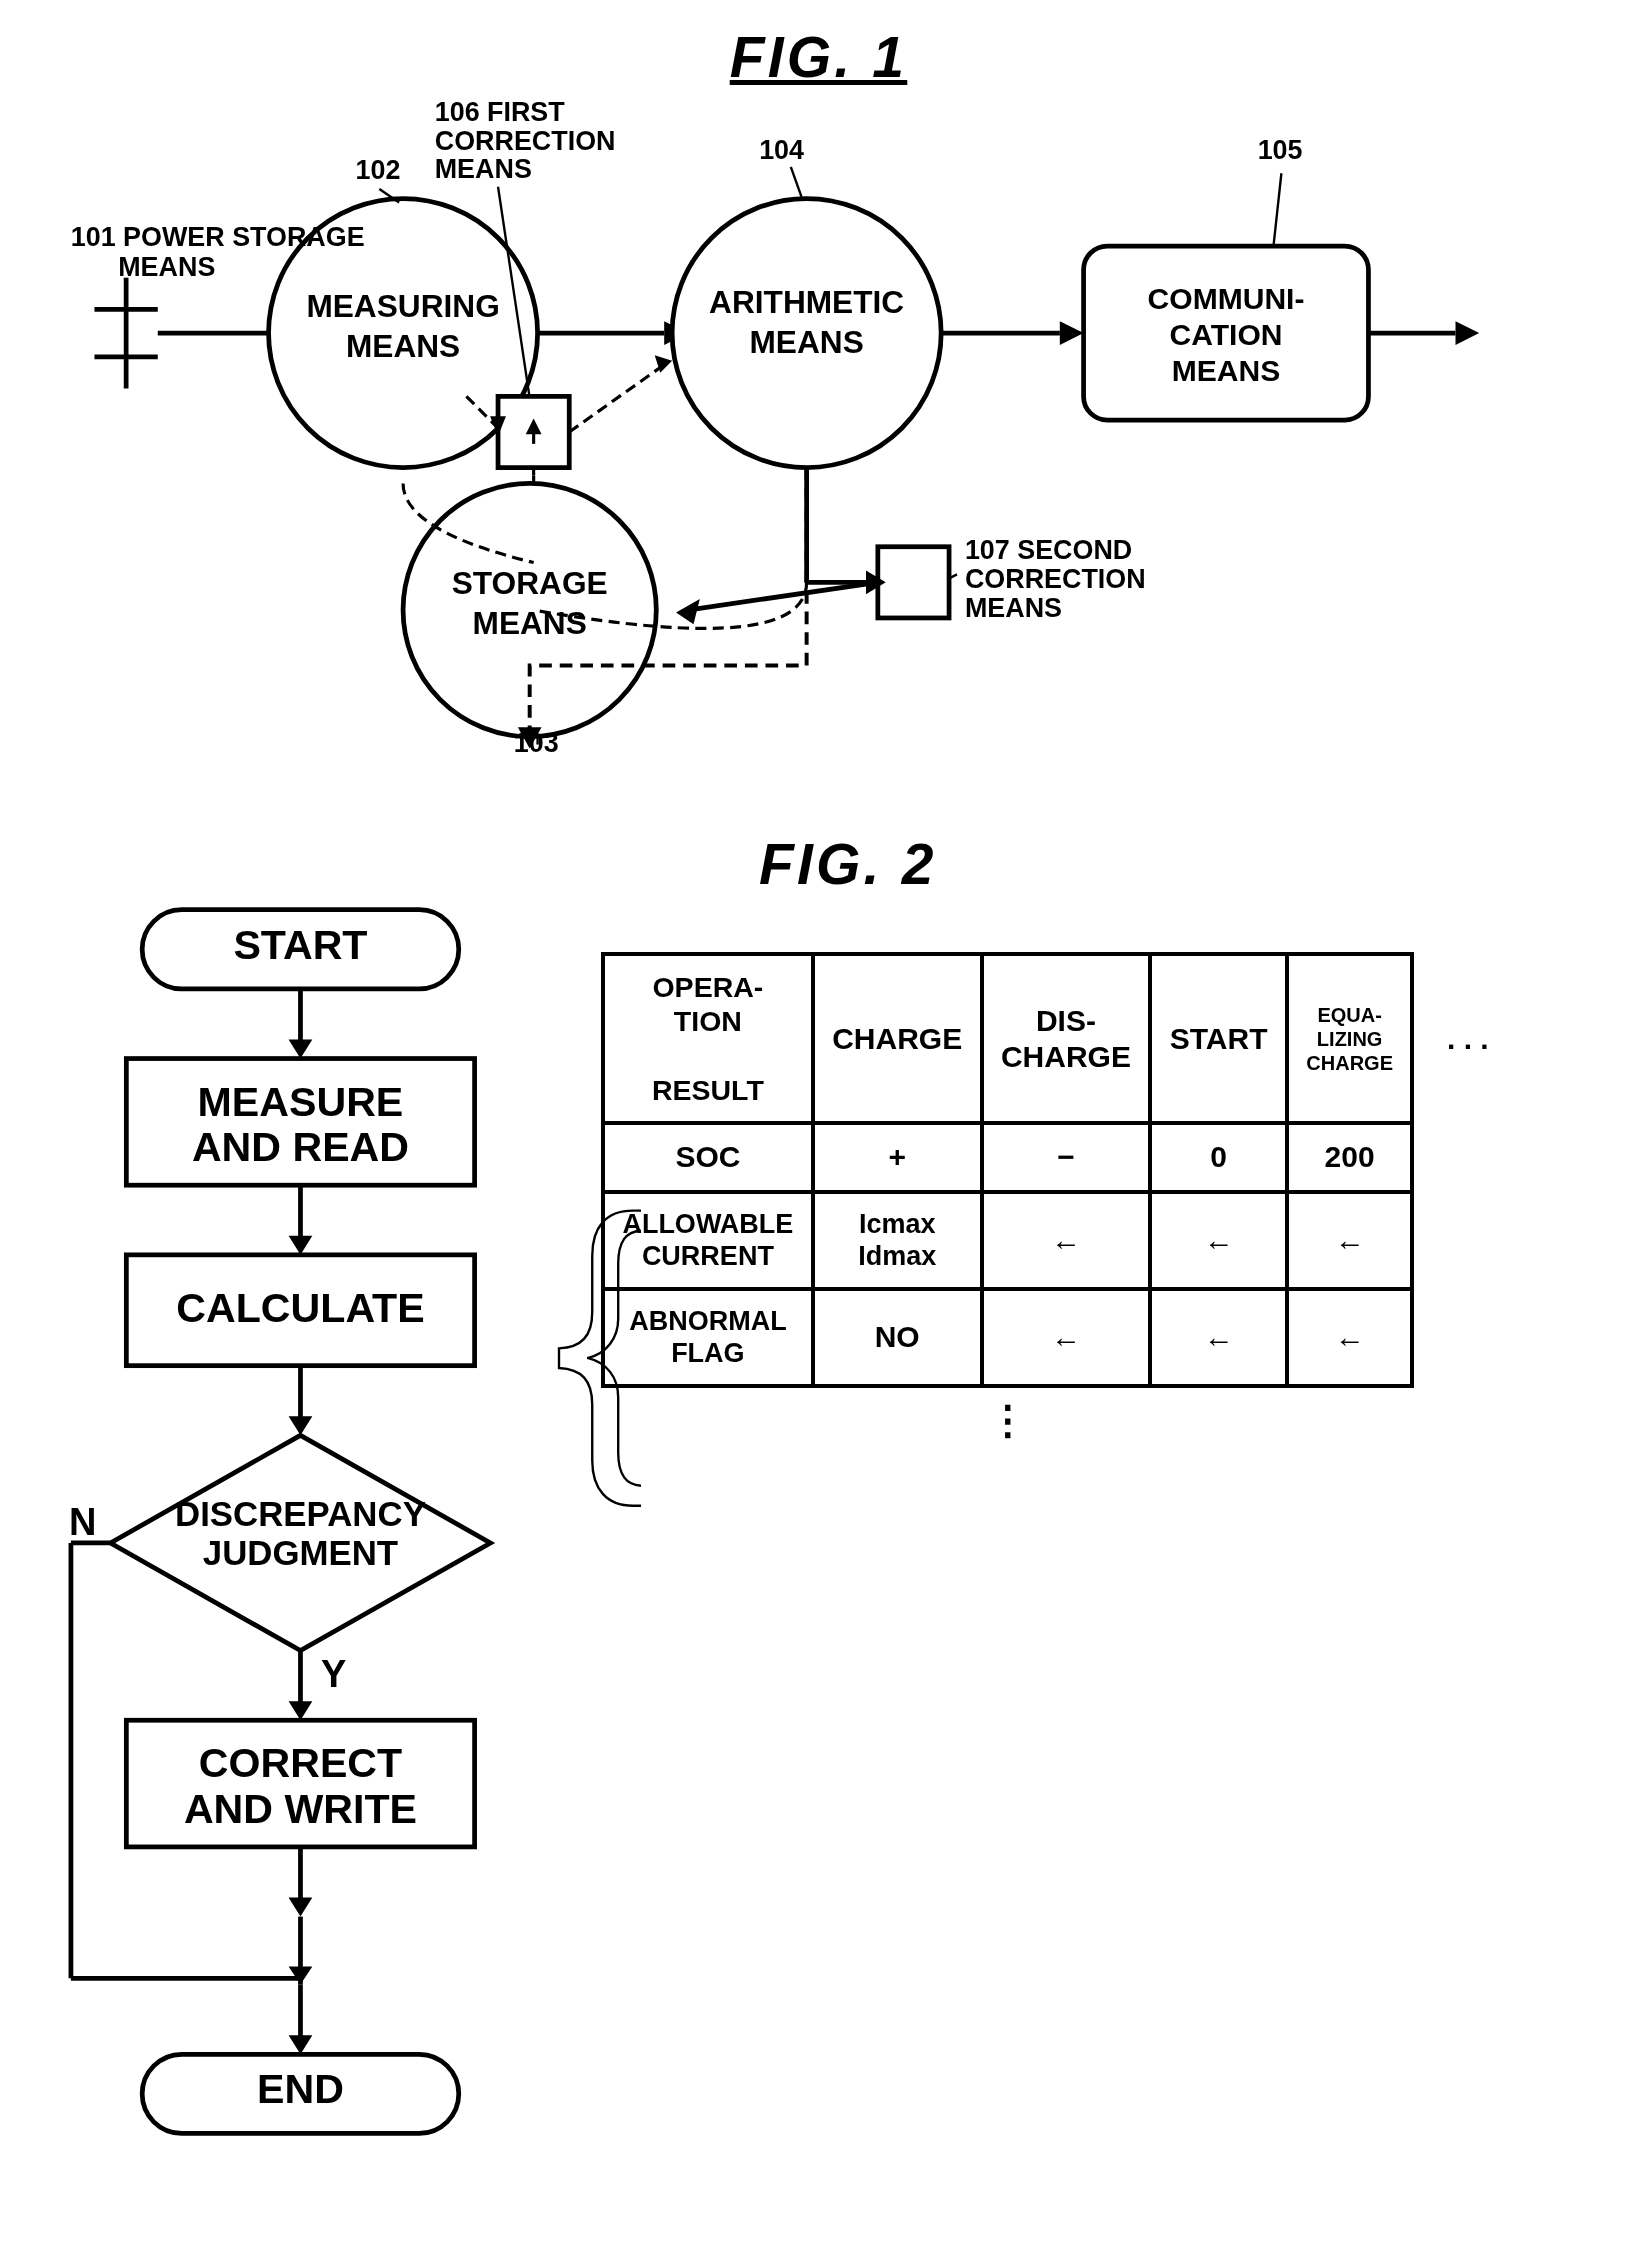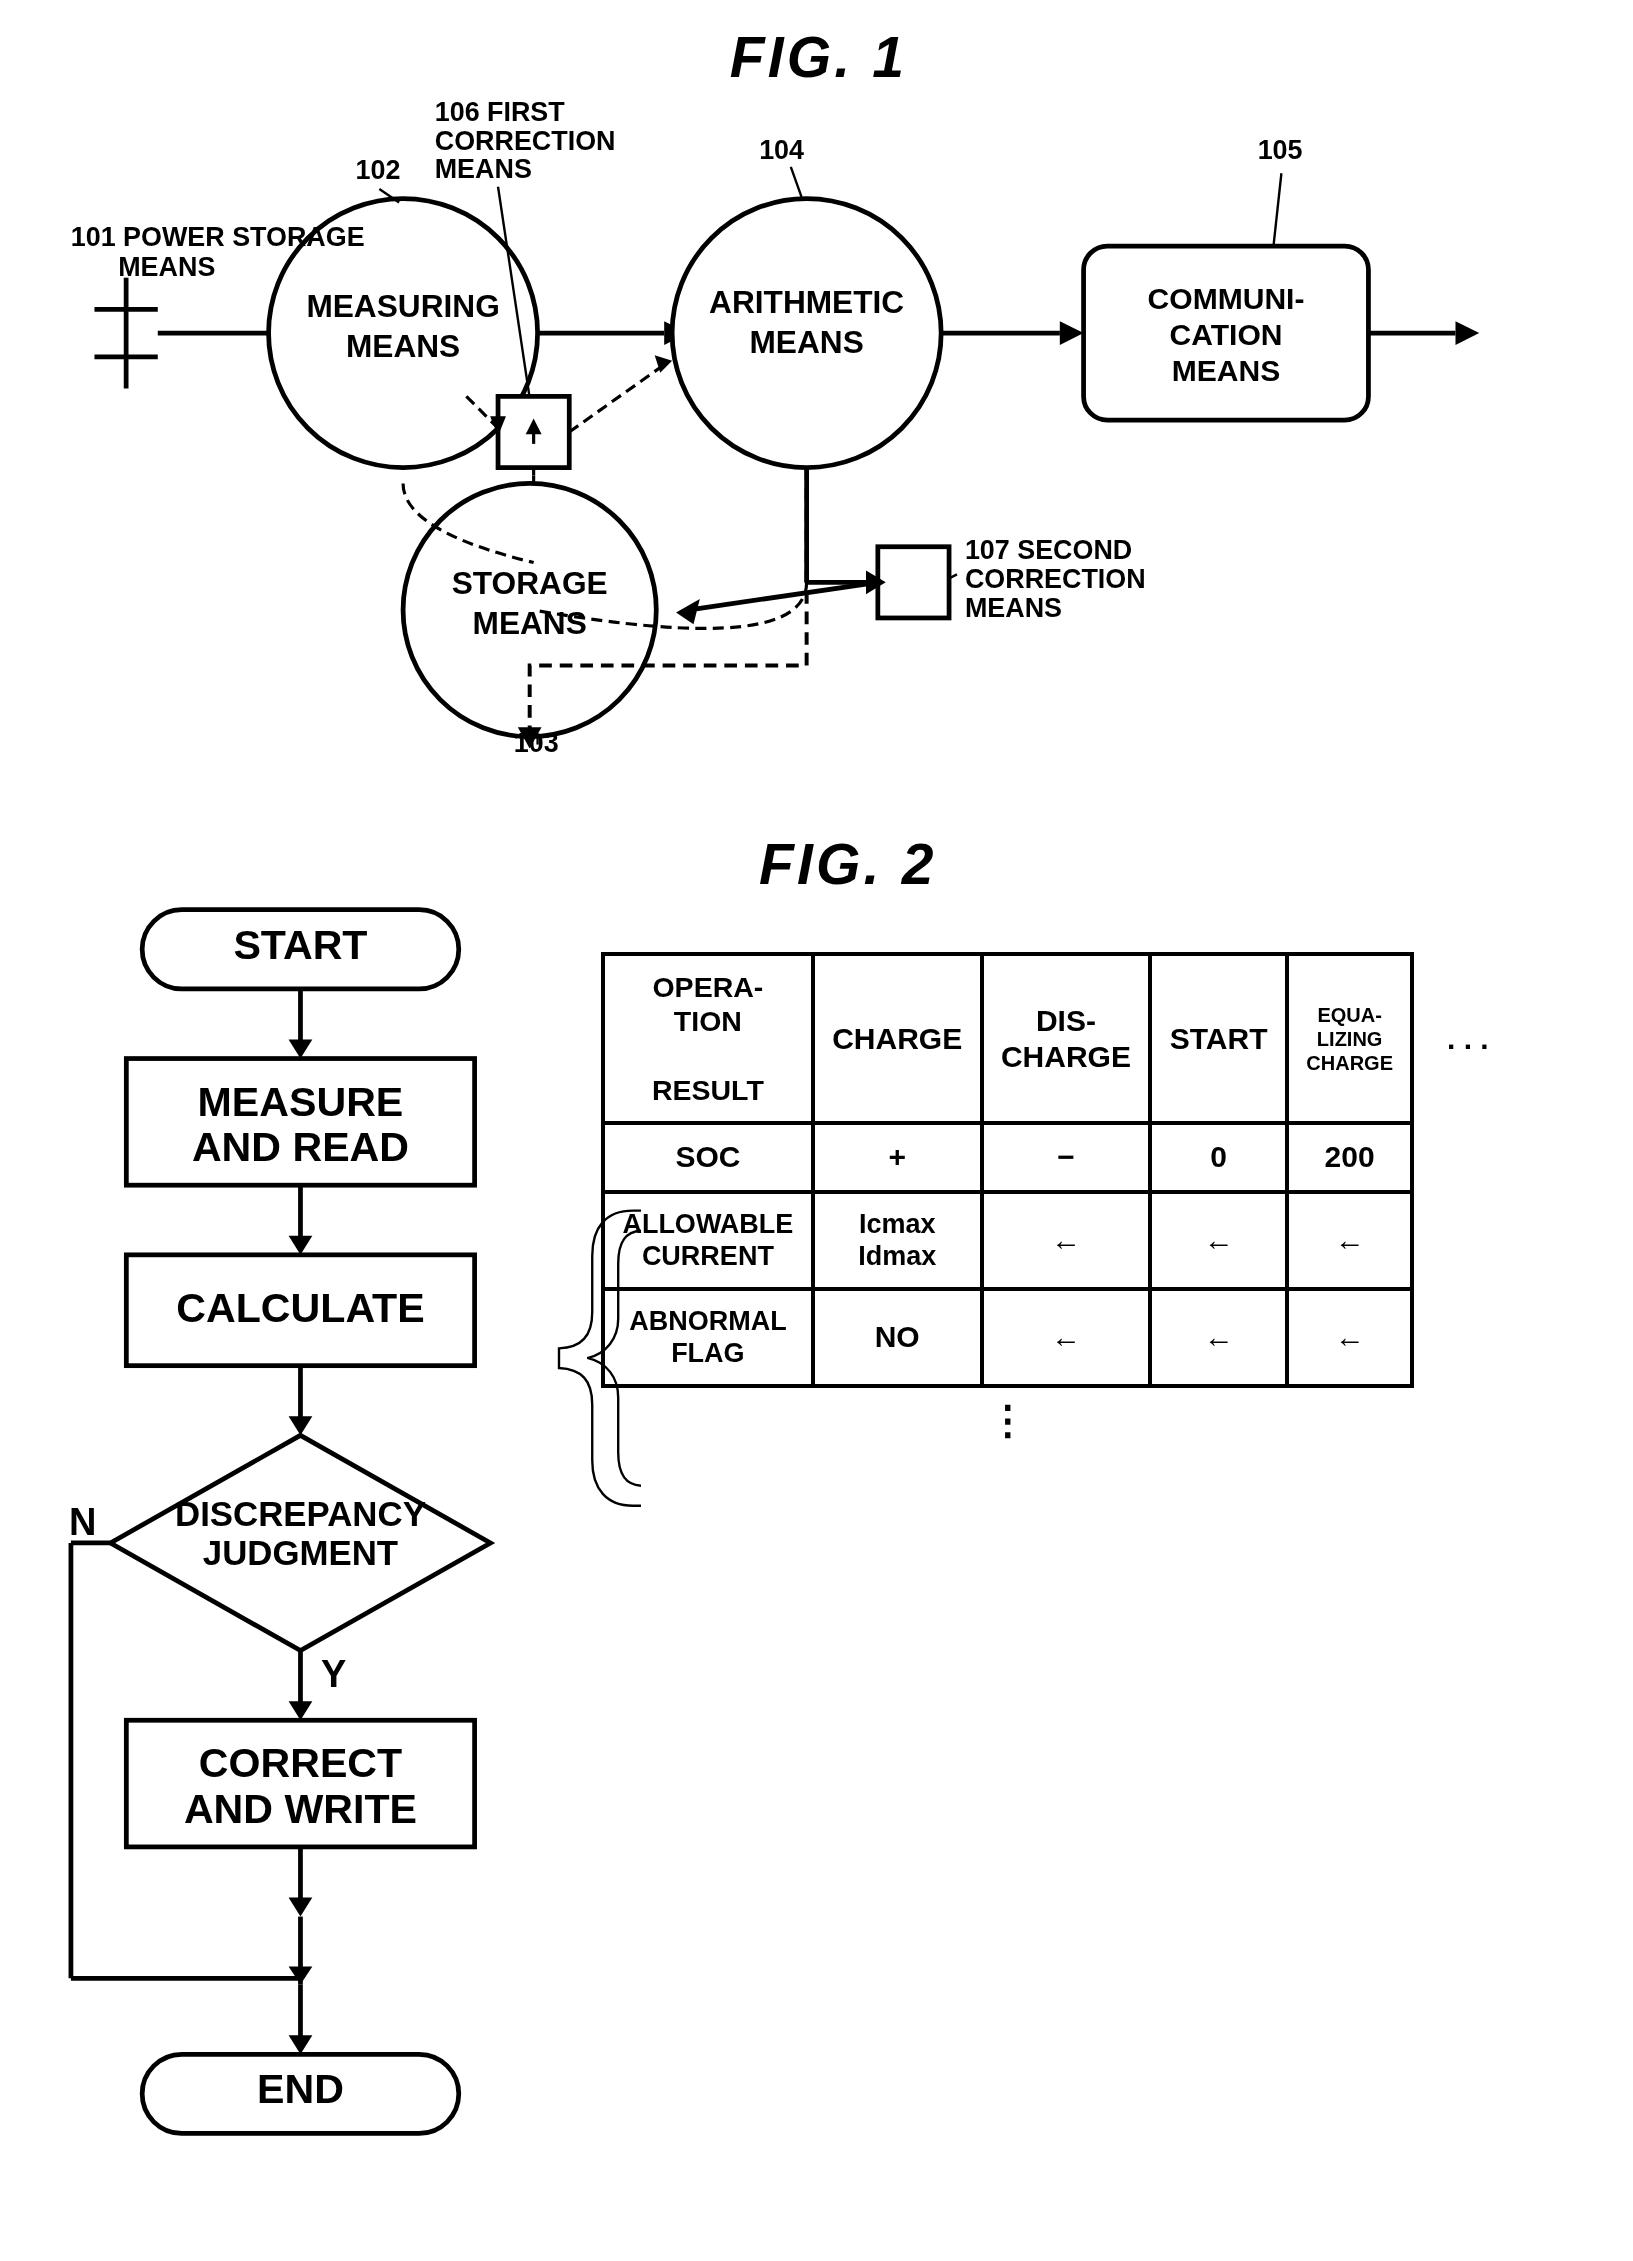--- a/index.html
+++ b/index.html
@@ -12,20 +12,21 @@
       overflow: hidden;
     }
 
     
     .fig1-container {
       position: absolute;
       top: 24px;
       left: 47px;
       width: 1543px;
       height: 776px;
+      text-decoration: underline;
     }
 
     .fig-title {
       font-size: 57px;
       font-style: italic;
       font-weight: bold;
       text-align: center;
       letter-spacing: 3.2px;
     }
 

